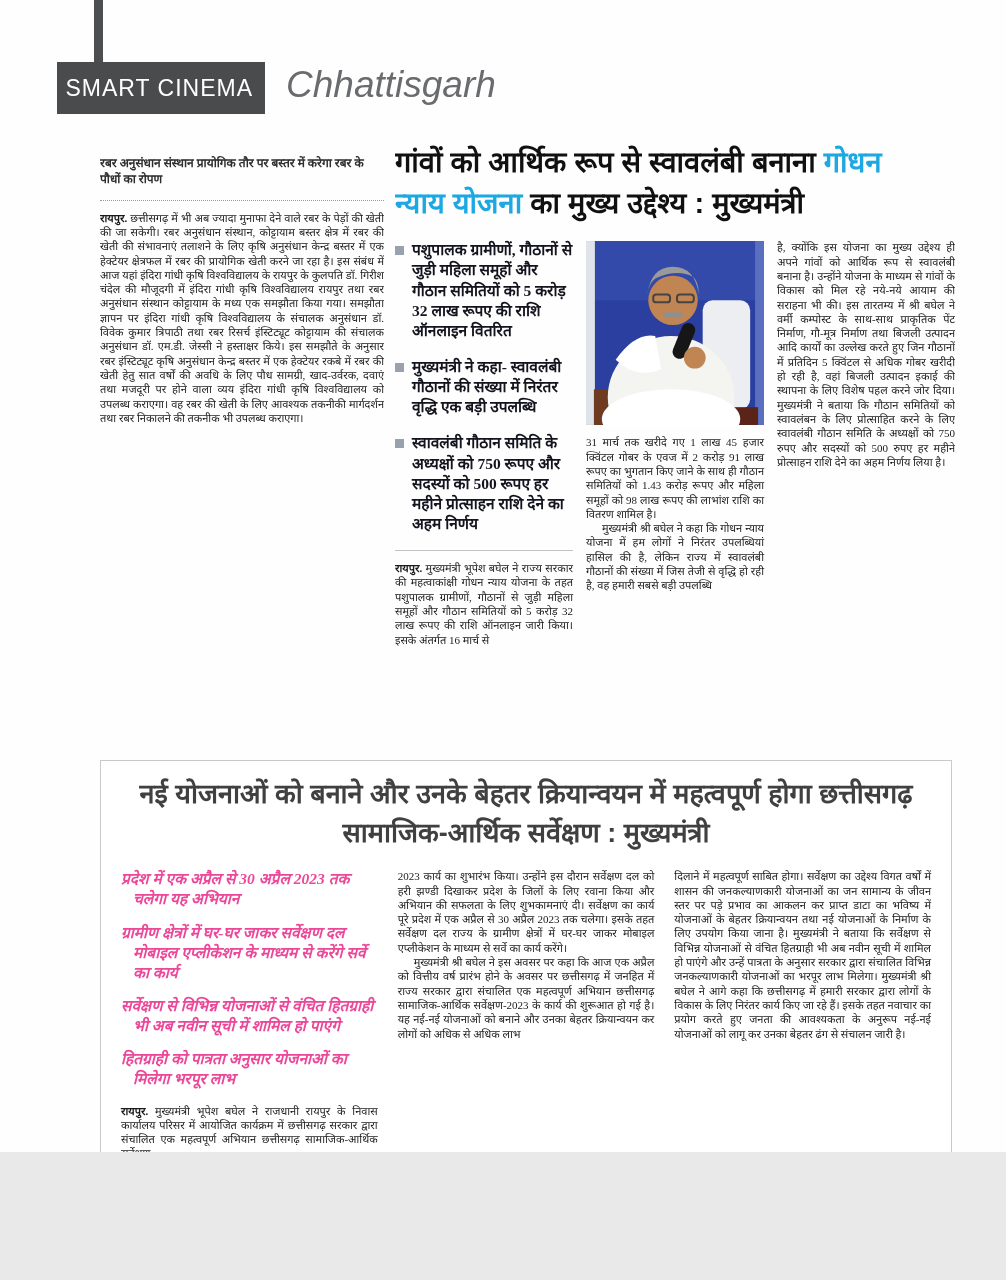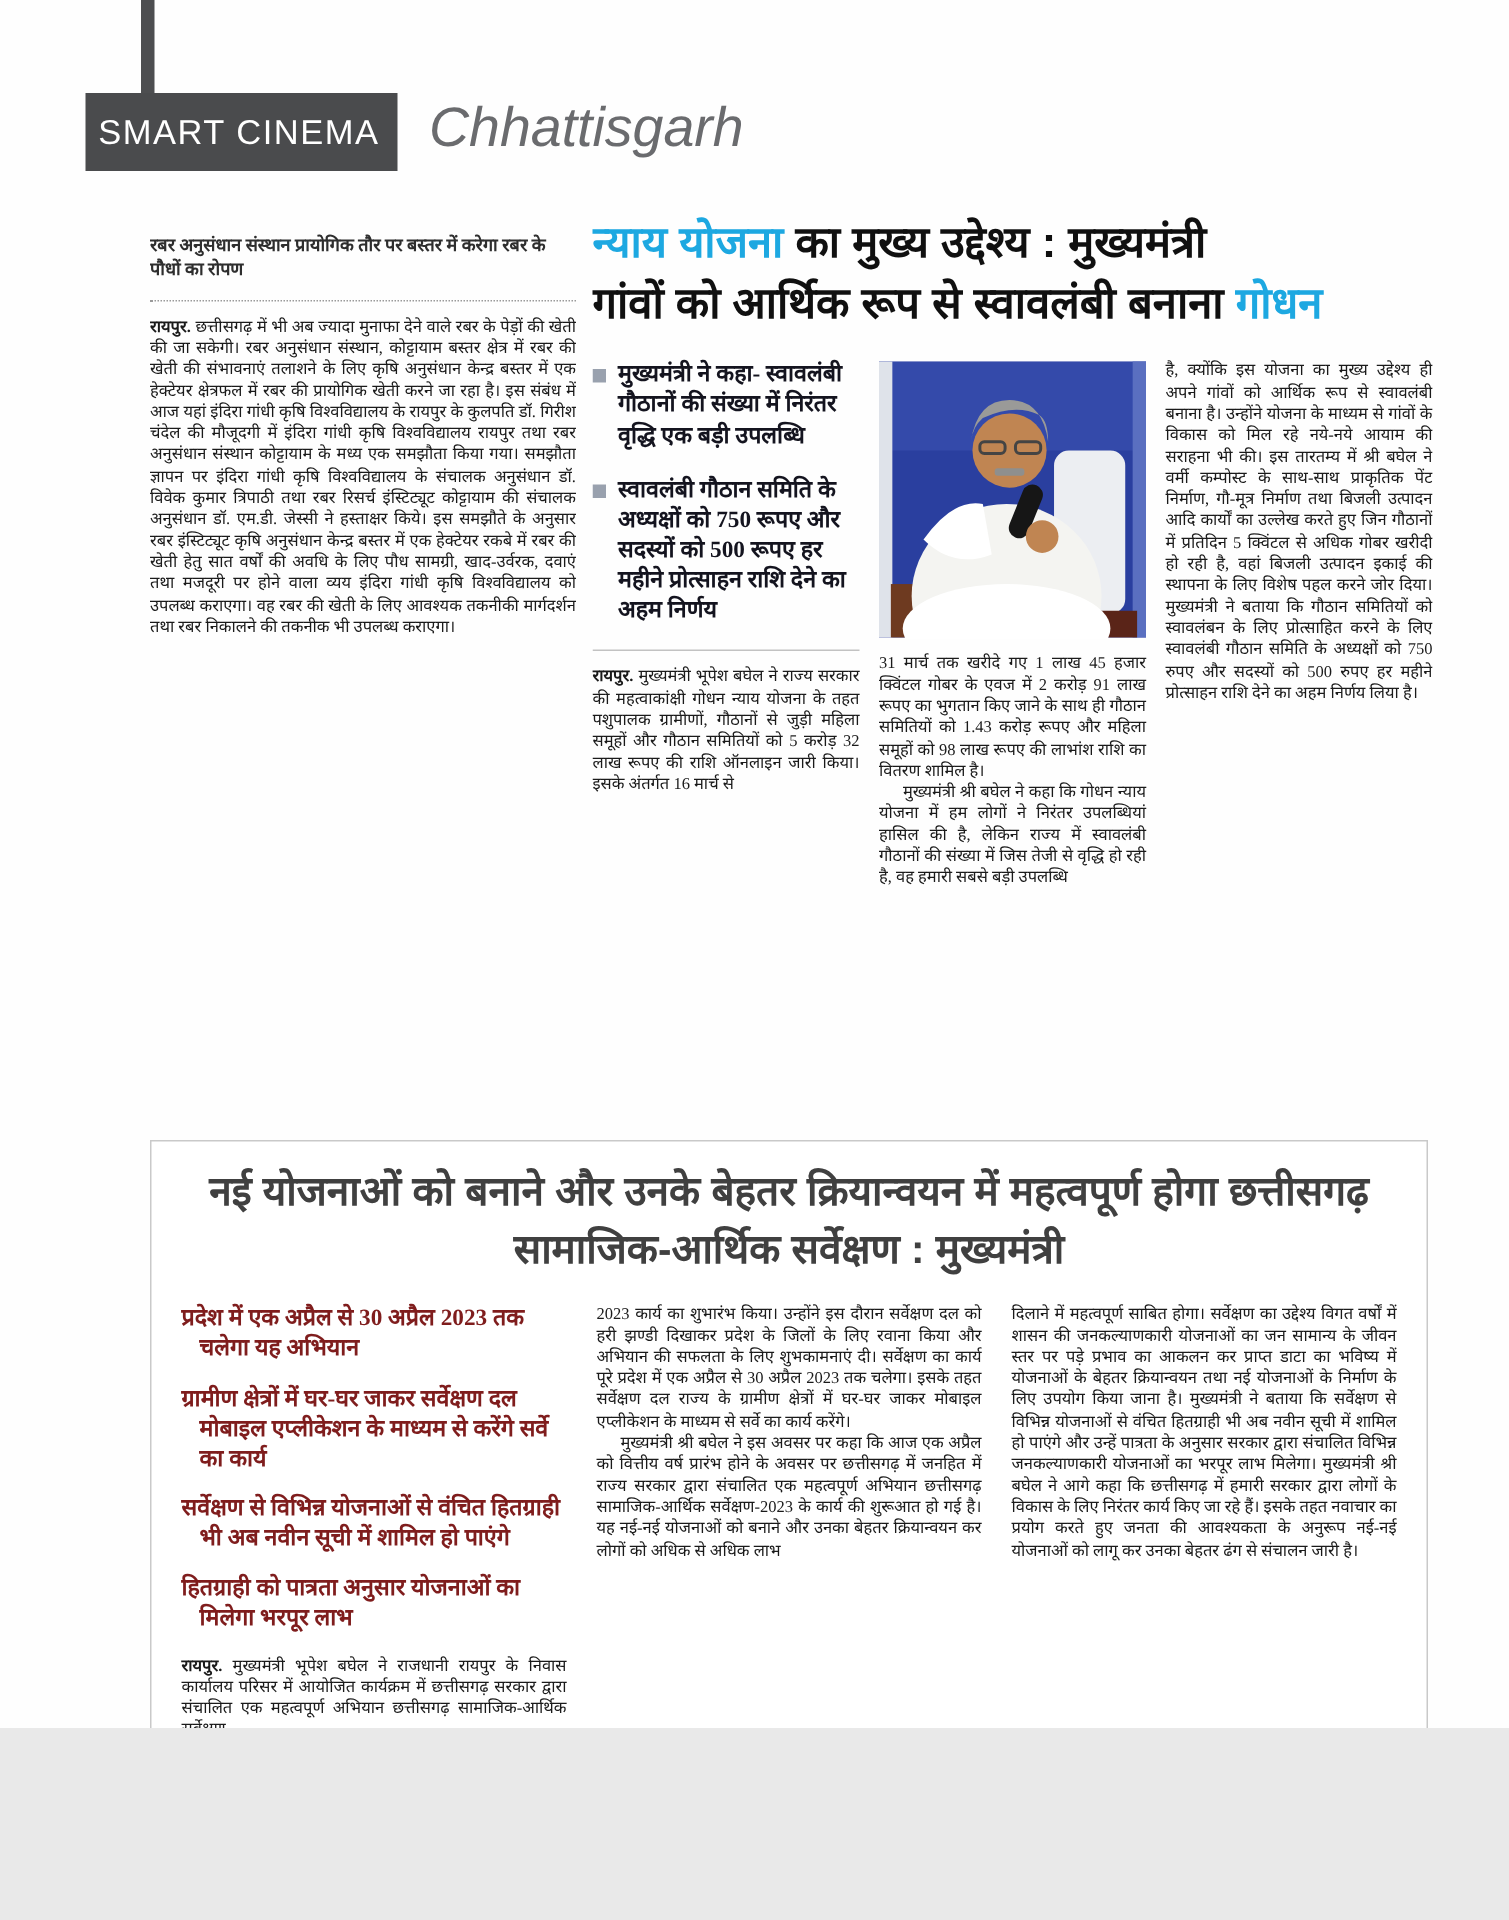--- a/index.html
+++ b/index.html
@@ -40,21 +40,21 @@
   .indent { text-indent:16px; }
   .photo { display:block; width:100%; height:186px; margin-bottom:9px; }
   
   .box-article {
     position:absolute; left:100px; top:760px; width:852px; height:442px;
     border:1.5px solid #c9c9c9; padding:14px 20px 10px; overflow:hidden; background:#fff;
   }
   .ba-headline { text-align:center; font-family:"Liberation Sans", sans-serif; font-weight:700; font-size:27px; line-height:1.45; color:#404040; }
   .ba-cols { display:flex; gap:20px; margin-top:16px; }
   .ba-col { flex:1 1 0; min-width:0; }
-  .ba-bullet { font-weight:600; font-size:15.5px; line-height:1.3; color:#7f1d1d; margin-bottom:13px; padding-left:12px; text-indent:-12px; }
+  .ba-bullet { font-style:italic; font-weight:600; font-size:15.5px; line-height:1.3; color:#ec4899; margin-bottom:13px; padding-left:12px; text-indent:-12px; }
   .ba-col1-para { margin-top:14px; }
   
   .footer { position:absolute; left:100px; top:1210px; width:852px; height:52px; }
   .footer-left { position:absolute; left:0; top:0; display:flex; align-items:center; gap:14px; }
   .page-badge { position:relative; width:42px; height:44px;padding-left:17px; }
   .badge-back { position:absolute; left:0; top:2px; width:29px; height:29px; background:#6e6f72; }
   .badge-front {
     position:absolute; left:8px; top:10px; width:29px; height:29px; background:#97989b;
     color:#fff; display:flex; align-items:center; justify-content:center;
     font-family:"Liberation Sans", sans-serif; font-weight:700; font-size:16px;
@@ -78,26 +78,30 @@
   <div class="masthead-edition">Chhattisgarh</div>
 
   <div class="left-article">
     <div class="la-subhead">रबर अनुसंधान संस्थान प्रायोगिक तौर पर बस्तर में करेगा रबर के पौधों का रोपण</div>
     <hr class="la-divider">
     <p class="body-text"><span class="dateline">रायपुर.</span><span> छत्तीसगढ़ में भी अब ज्यादा मुनाफा देने वाले रबर के पेड़ों की खेती की जा सकेगी। रबर अनुसंधान संस्थान, कोट्टायाम बस्तर क्षेत्र में रबर की खेती की संभावनाएं तलाशने के लिए कृषि अनुसंधान केन्द्र बस्तर में एक हेक्टेयर क्षेत्रफल में रबर की प्रायोगिक खेती करने जा रहा है। इस संबंध में आज यहां इंदिरा गांधी कृषि विश्वविद्यालय के रायपुर के कुलपति डॉ. गिरीश चंदेल की मौजूदगी में इंदिरा गांधी कृषि विश्वविद्यालय रायपुर तथा रबर अनुसंधान संस्थान कोट्टायाम के मध्य एक समझौता किया गया। समझौता ज्ञापन पर इंदिरा गांधी कृषि विश्वविद्यालय के संचालक अनुसंधान डॉ. विवेक कुमार त्रिपाठी तथा रबर रिसर्च इंस्टिट्यूट कोट्टायाम की संचालक अनुसंधान डॉ. एम.डी. जेस्सी ने हस्ताक्षर किये। इस समझौते के अनुसार रबर इंस्टिट्यूट कृषि अनुसंधान केन्द्र बस्तर में एक हेक्टेयर रकबे में रबर की खेती हेतु सात वर्षों की अवधि के लिए पौध सामग्री, खाद-उर्वरक, दवाएं तथा मजदूरी पर होने वाला व्यय इंदिरा गांधी कृषि विश्वविद्यालय को उपलब्ध कराएगा। वह रबर की खेती के लिए आवश्यक तकनीकी मार्गदर्शन तथा रबर निकालने की तकनीक भी उपलब्ध कराएगा।</span></p>
   </div>
 
   <div class="main-article">
     <div class="ma-headline">
+      <div><span>गांवों को आर्थिक रूप से स्वावलंबी बनाना </span><span class="blue">गोधन</span></div>
       <div><span class="blue">न्याय योजना</span><span> का मुख्य उद्देश्य : मुख्यमंत्री</span></div>
-      <div><span>गांवों को आर्थिक रूप से स्वावलंबी बनाना </span><span class="blue">गोधन</span></div>
     </div>
     <div class="ma-cols">
 
       <div class="ma-col">
+        <div class="ma-bullet">
+            <span class="bullet-sq"></span>
+            <span>पशुपालक ग्रामीणों, गौठानों से जुड़ी महिला समूहों और गौठान समितियों को 5 करोड़ 32 लाख रूपए की राशि ऑनलाइन वितरित</span>
+          </div>
         <div class="ma-bullet">
             <span class="bullet-sq"></span>
             <span>मुख्यमंत्री ने कहा- स्वावलंबी गौठानों की संख्या में निरंतर वृद्धि एक बड़ी उपलब्धि</span>
           </div>
         <div class="ma-bullet">
             <span class="bullet-sq"></span>
             <span>स्वावलंबी गौठान समिति के अध्यक्षों को 750 रूपए और सदस्यों को  500 रूपए हर महीने प्रोत्साहन राशि देने का अहम निर्णय</span>
           </div>
         <hr class="ma-divider">
         <p class="body-text"><span class="dateline">रायपुर.</span><span> मुख्यमंत्री भूपेश बघेल ने राज्य सरकार की महत्वाकांक्षी गोधन न्याय योजना के तहत पशुपालक ग्रामीणों, गौठानों से जुड़ी महिला समूहों और गौठान समितियों को 5 करोड़ 32 लाख रूपए की राशि ऑनलाइन जारी किया। इसके अंतर्गत 16 मार्च से</span></p>

